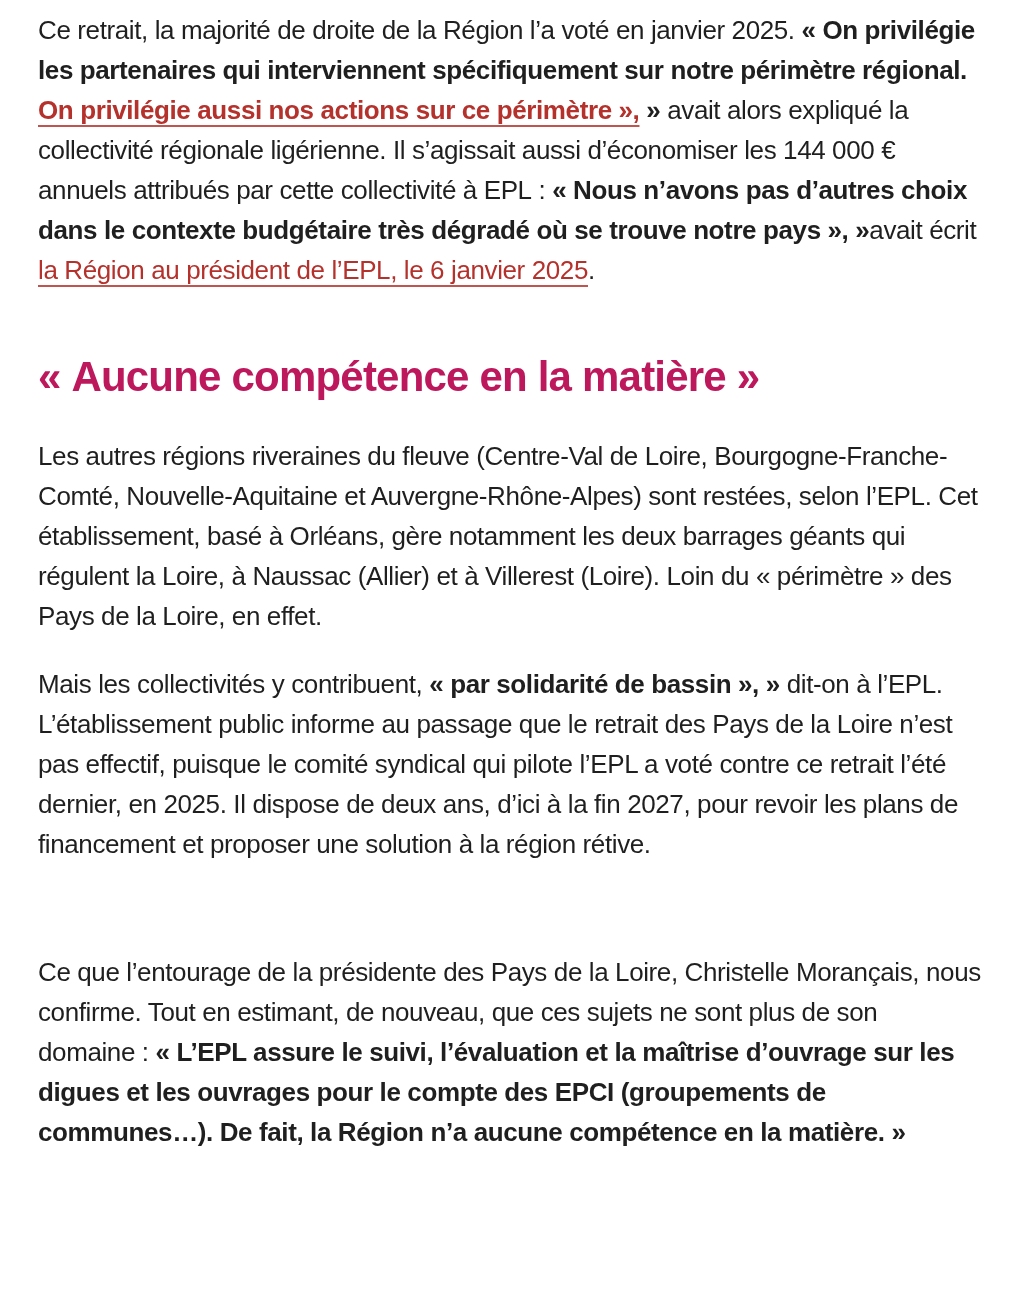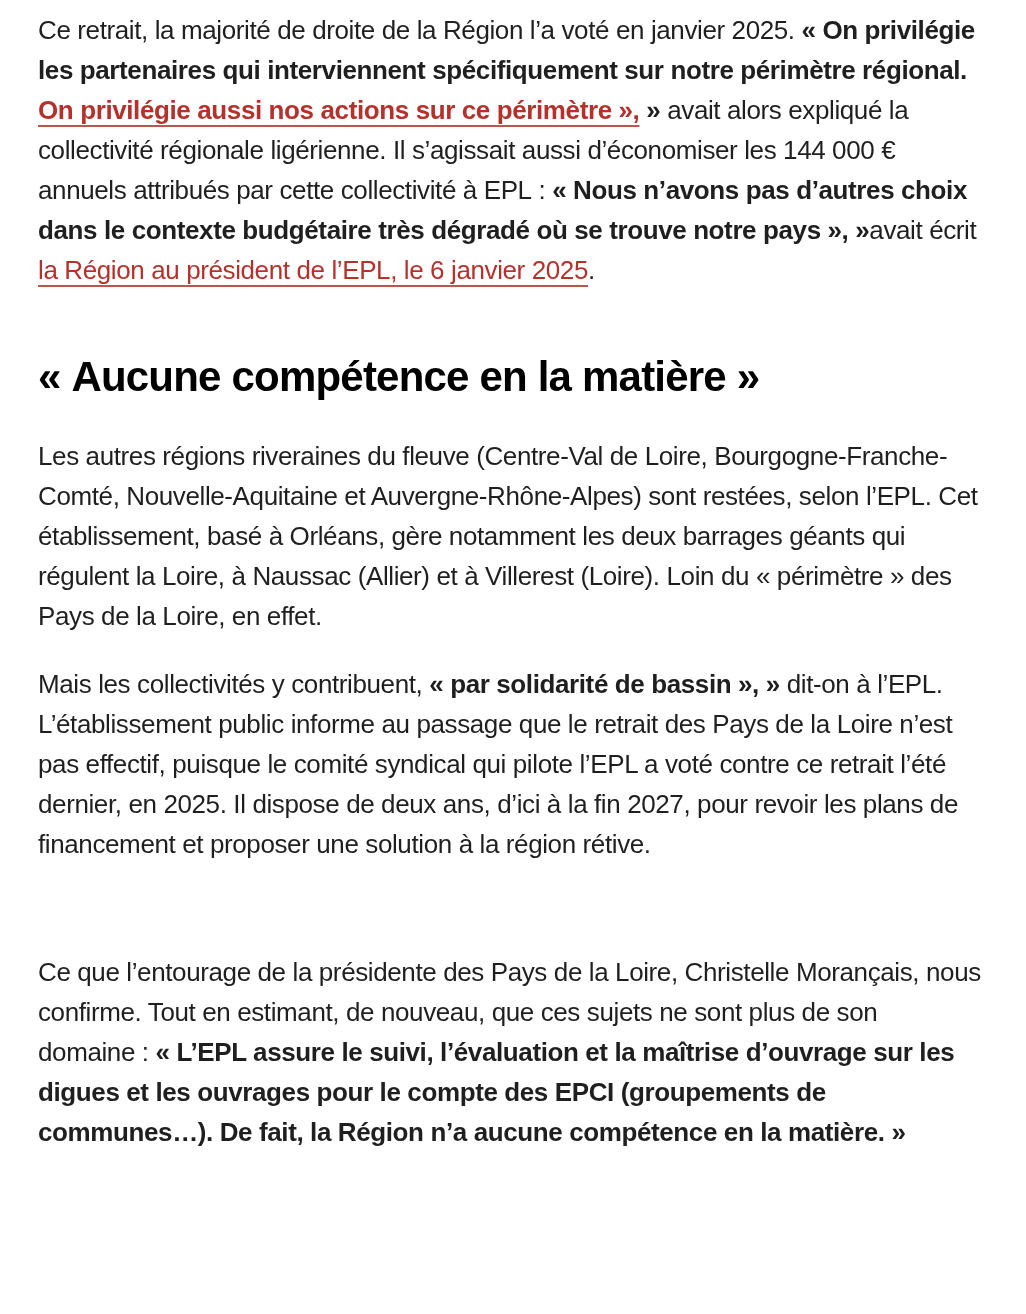--- a/index.html
+++ b/index.html
@@ -26,21 +26,21 @@
   }
   .article p strong,
   .article p .b {
     font-weight: 700;
   }
   .section-heading {
     font-size: 42px;
     line-height: 50px;
     font-weight: 700;
     letter-spacing: -0.8px;
-    color: #000000;
+    color: #be185d;
     margin: 62px 0 34px 0;
   }
   a.link {
     color: #b5312c;
     text-decoration: underline;
     text-decoration-color: #c05550;
     text-decoration-thickness: 1.5px;
     text-underline-offset: 6px;
     cursor: pointer;
     text-align: right;

